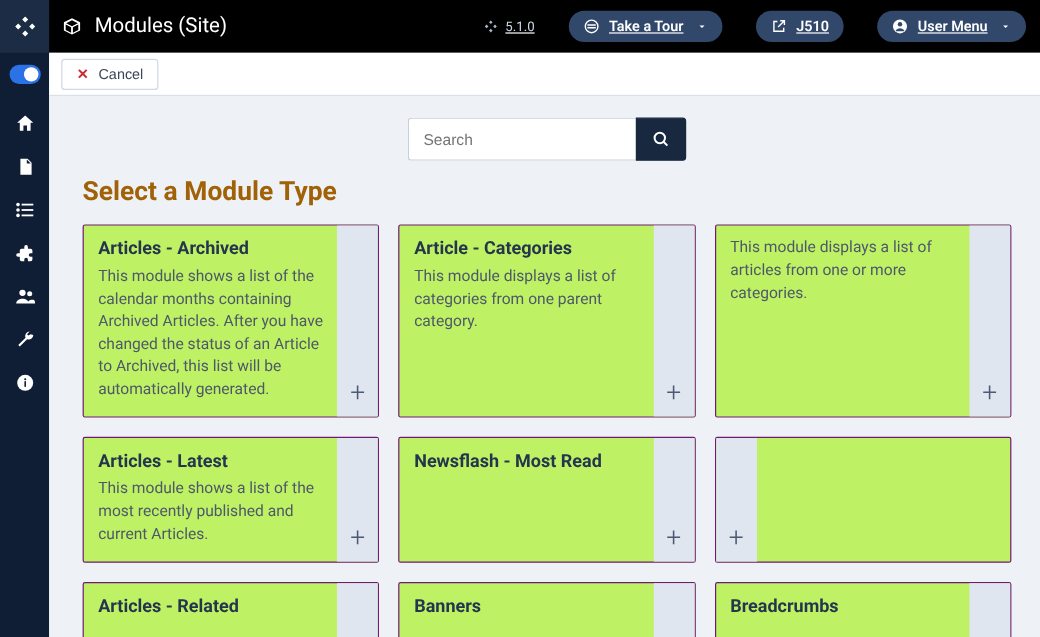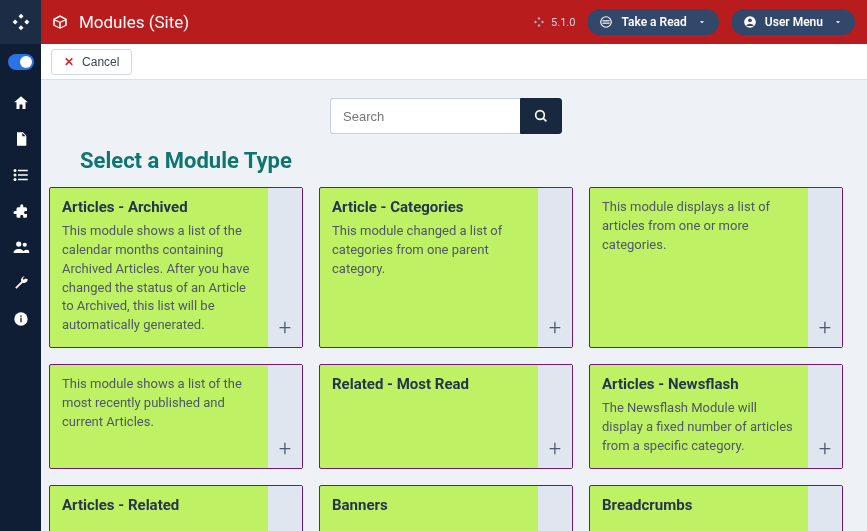--- a/index.html
+++ b/index.html
@@ -1,44 +1,44 @@
 <!DOCTYPE html>
 <html><head>
   <meta charset="utf-8">
   <style>
     * { box-sizing: border-box; margin: 0; padding: 0; }
     body { font-family: -apple-system, BlinkMacSystemFont, "Segoe UI", Roboto, Helvetica, Arial, sans-serif; background:#f1f4f8; color:#1f2937; width:867px; height:531px; overflow:hidden; }
     
-    .topbar { display:flex; align-items:center; background:#b91c1c; color:#fff; height:44px; padding:0 12px 0 0; }
+    .topbar { display:flex; align-items:center; background:#000000; color:#fff; height:44px; padding:0 12px 0 0; }
     .topbar-logo-box { width:41px; height:44px; display:flex; align-items:center; justify-content:center; background:#1c2c44; }
     .topbar-title-wrap { display:flex; align-items:center; gap:10px; padding-left:10px; }
     .topbar-title { font-size:17px; font-weight:400; }
     .topbar-spacer { flex:1; }
-    .topbar-right { display:flex; align-items:center; gap:12px; }
+    .topbar-right { display:flex; align-items:center; gap:28px;text-decoration:underline; }
     .ver-label { font-size:11px; color:#cfd8e6; display:flex; align-items:center; gap:6px;}
     .pill { display:flex; align-items:center; gap:8px; background:#32486b; color:#fff; border-radius:999px; padding:6px 12px; font-size:12px; font-weight:600; cursor:pointer;}
     .pill svg, .iconbtn svg { display:block; }
     .chev-down { margin-left:2px; }
     
     .layout { display:flex; height:calc(531px - 44px); }
     .sidebar { width:41px; background:#0f1e34; display:flex; flex-direction:column; align-items:center; padding-top:10px; gap:18px;}
     .sidebar .s-icon { color:#e8ecf5; width:18px; height:18px; display:flex; align-items:center; justify-content:center; cursor:pointer;}
     .toggle { width:26px; height:16px; border-radius:10px; background:#2a72e5; position:relative; margin-bottom:6px; cursor:pointer;}
     .toggle::after{content:""; position:absolute; right:2px; top:2px; width:12px; height:12px; border-radius:50%; background:#fff;}
     
     .main { flex:1; background:#eef2f7; position:relative; overflow:hidden;}
     .toolbar { height:36px; background:#fff; border-bottom:1px solid #d9e0ea; display:flex; align-items:center; padding:0 10px;}
     .btn-cancel { display:flex; align-items:center; gap:8px; border:1px solid #cfd8e6; background:#fff; color:#3a4557; font-size:12px; padding:5px 12px; border-radius:3px; cursor:pointer;}
     .btn-cancel .x { color:#cc2a36; font-weight:700; font-size:12px;}
-    .content { padding:18px 24px 24px 8px; height:calc(100% - 36px); overflow:auto;}
+    .content { padding:18px 24px 24px 28px; height:calc(100% - 36px); overflow:auto;border-radius:24px;}
     .search-row { display:flex; justify-content:center; margin-bottom:14px;}
     .search-box { display:flex; }
     .search-input { width:190px; height:36px; border:1px solid #c7d0de; border-right:none; padding:0 12px; font-size:13px; color:#69707c; outline:none; border-radius:3px 0 0 3px;}
     .search-btn { width:42px; height:36px; background:#18283f; border:1px solid #18283f; display:flex; align-items:center; justify-content:center; cursor:pointer; border-radius:0 3px 3px 0;}
-    h1.section-title { font-size:22px; font-weight:700; color:#0f766e; margin-bottom:14px;margin-left:31px;}
+    h1.section-title { font-size:22px; font-weight:700; color:#a16207; margin-bottom:14px;}
     .grid { display:grid; grid-template-columns: repeat(3, 1fr); gap:16px;}
     .card { display:flex; border:1px solid #701a75; background:#bef264; border-radius:2px; min-height:100px; position:relative; cursor:pointer;}
     .card-body { flex:1; padding:10px 12px 12px 12px;}
     .card-title { font-size:15px; font-weight:700; color:#25354d; margin-bottom:6px;}
     .card-desc { font-size:13px; line-height:1.45; color:#4e586a;}
     .card-side { width:34px; background:#dfe6f0; display:flex; align-items:flex-end; justify-content:center; padding-bottom:8px;}
     .plus { font-size:22px; color:#4b5a72; font-weight:300; line-height:1;}
     
     .content::-webkit-scrollbar{width:0;}
   </style>
@@ -64,24 +64,30 @@
           <path d="M12 2l3 3-3 3-3-3 3-3zm7 7l3 3-3 3-3-3 3-3zM5 9l3 3-3 3-3-3 3-3zm7 7l3 3-3 3-3-3 3-3z"></path>
         </svg>
       <span>5.1.0</span>
     </div>
     <div class="pill">
       <svg width="14" height="14" viewBox="0 0 24 24" fill="#fff">
           <circle cx="12" cy="12" r="9" fill="none" stroke="#fff" stroke-width="2"></circle>
           <line x1="6" y1="10" x2="18" y2="10" stroke="#fff" stroke-width="2"></line>
           <line x1="6" y1="14" x2="18" y2="14" stroke="#fff" stroke-width="2"></line>
         </svg>
-      <span>Take a Read</span>
+      <span>Take a Tour</span>
       <svg class="chev-down" width="10" height="10" viewBox="0 0 24 24" fill="#fff">
           <path d="M7 10l5 5 5-5z"></path>
         </svg>
+    </div>
+    <div class="pill">
+      <svg width="14" height="14" viewBox="0 0 24 24" fill="none" stroke="#fff" stroke-width="2">
+          <path d="M14 4h6v6M20 4l-9 9M19 14v5H5V5h5"></path>
+        </svg>
+      <span>J510</span>
     </div>
     <div class="pill">
       <svg width="14" height="14" viewBox="0 0 24 24" fill="#fff">
           <circle cx="12" cy="12" r="10" fill="#fff"></circle>
           <circle cx="12" cy="9" r="3.2" fill="#32486b"></circle>
           <path d="M5.5 19c1.3-3 4-4.2 6.5-4.2s5.2 1.2 6.5 4.2" fill="#32486b"></path>
         </svg>
       <span>User Menu</span>
       <svg class="chev-down" width="10" height="10" viewBox="0 0 24 24" fill="#fff">
           <path d="M7 10l5 5 5-5z"></path>
@@ -166,55 +172,52 @@
               <div class="card-title">Articles - Archived</div>
               <div class="card-desc">This module shows a list of the calendar months containing Archived Articles. After you have changed the status of an Article to Archived, this list will be automatically generated.</div>
             </div>
             <div class="card-side">
               <div class="plus">+</div>
             </div>
           </div>
           <div class="card">
             <div class="card-body">
               <div class="card-title">Article - Categories</div>
-              <div class="card-desc">This module changed a list of categories from one parent category.</div>
+              <div class="card-desc">This module displays a list of categories from one parent category.</div>
             </div>
             <div class="card-side">
               <div class="plus">+</div>
             </div>
           </div>
           <div class="card">
             <div class="card-body">
               <div class="card-desc">This module displays a list of articles from one or more categories.</div>
             </div>
             <div class="card-side">
               <div class="plus">+</div>
             </div>
           </div>
           <div class="card">
             <div class="card-body">
+              <div class="card-title">Articles - Latest</div>
               <div class="card-desc">This module shows a list of the most recently published and current Articles.</div>
             </div>
             <div class="card-side">
               <div class="plus">+</div>
             </div>
           </div>
           <div class="card">
             <div class="card-body">
-              <div class="card-title">Related - Most Read</div>
-            </div>
-            <div class="card-side">
-              <div class="plus">+</div>
-            </div>
-          </div>
-          <div class="card">
-            <div class="card-body">
-              <div class="card-title">Articles - Newsflash</div>
-              <div class="card-desc">The Newsflash Module will display a fixed number of articles from a specific category.</div>
-            </div>
+              <div class="card-title">Newsflash - Most Read</div>
+            </div>
+            <div class="card-side">
+              <div class="plus">+</div>
+            </div>
+          </div>
+          <div class="card">
             <div class="card-side">
               <div class="plus">+</div>
             </div>
           </div>
           <div class="card">
             <div class="card-body">
               <div class="card-title">Articles - Related</div>
             </div>
             <div class="card-side"></div>
           </div>

